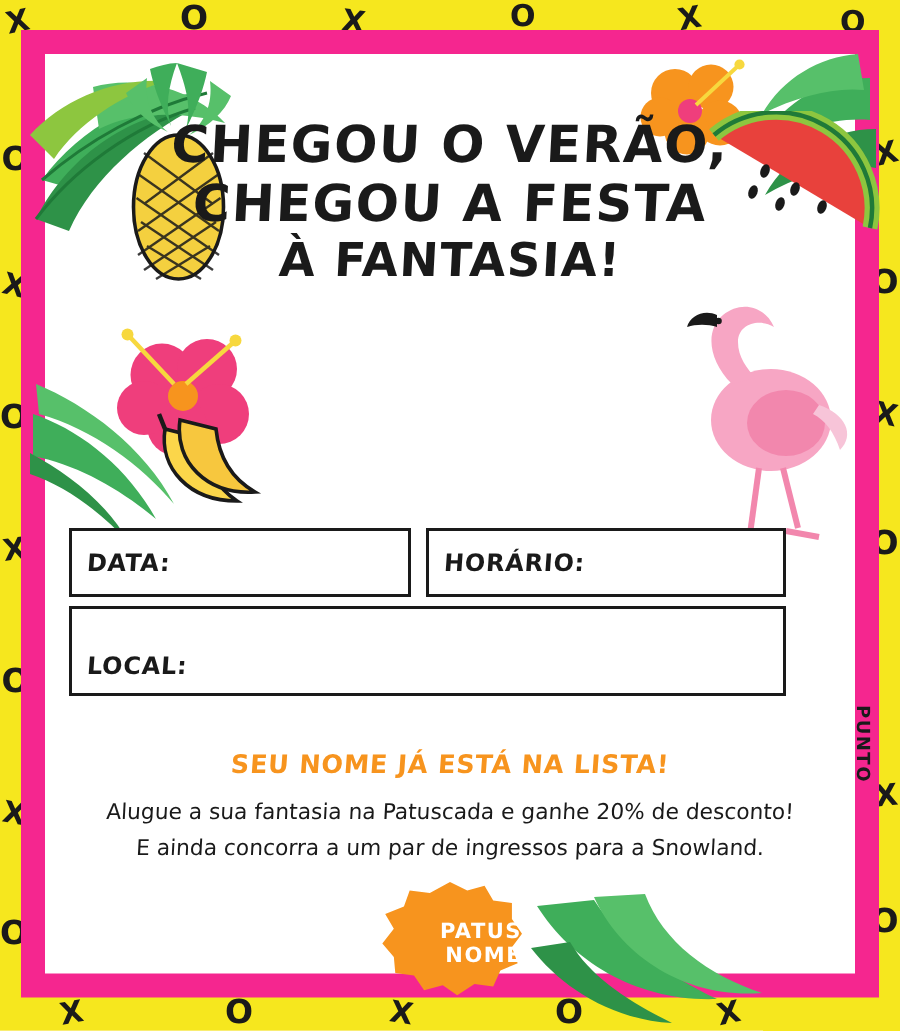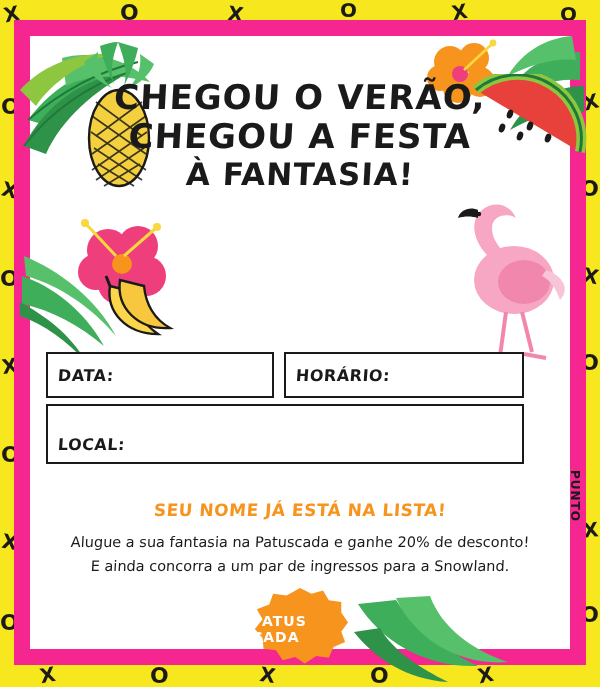--- a/index.html
+++ b/index.html
@@ -133,21 +133,21 @@
     clip-path: polygon(
       50% 0%, 62% 7%, 74% 3%, 80% 15%, 93% 17%, 93% 30%,
       100% 42%, 93% 53%, 97% 66%, 85% 72%, 80% 85%, 67% 83%,
       55% 92%, 45% 84%, 32% 88%, 25% 76%, 12% 74%, 11% 61%,
       3% 50%, 11% 38%, 5% 26%, 18% 20%, 22% 7%, 36% 9%
     );
   }
   #logo-patuscada .txt {
     position:absolute; inset:0;
     display:flex; flex-direction:column;
-    align-items:flex-start; justify-content:center;
+    align-items:flex-end; justify-content:center;
     color:#fff;
     font-family:"DejaVu Sans", sans-serif;
     font-weight:700;
     font-size:14px;
     letter-spacing:1px;
     line-height:1.15;
   }
   #logo-punto {
     position:absolute;
     right:18px; top:470px;
@@ -347,21 +347,21 @@
   <div id="promo">
     <div id="promo-title">SEU NOME JÁ ESTÁ NA LISTA!</div>
     <p>Alugue a sua fantasia na Patuscada e ganhe 20% de desconto!</p>
     <p style="margin-top:2px;">E ainda concorra a um par de ingressos para a Snowland.</p>
   </div>
 
   <div id="logo-patuscada">
     <div class="blob"></div>
     <div class="txt">
       <span>PATUS</span>
-      <span>CADA</span>
+      <span>NOME</span>
     </div>
   </div>
 
   <div id="logo-punto">
     <span>PUNTO</span>
   </div>
 
 </div>
 
 </body></html>

